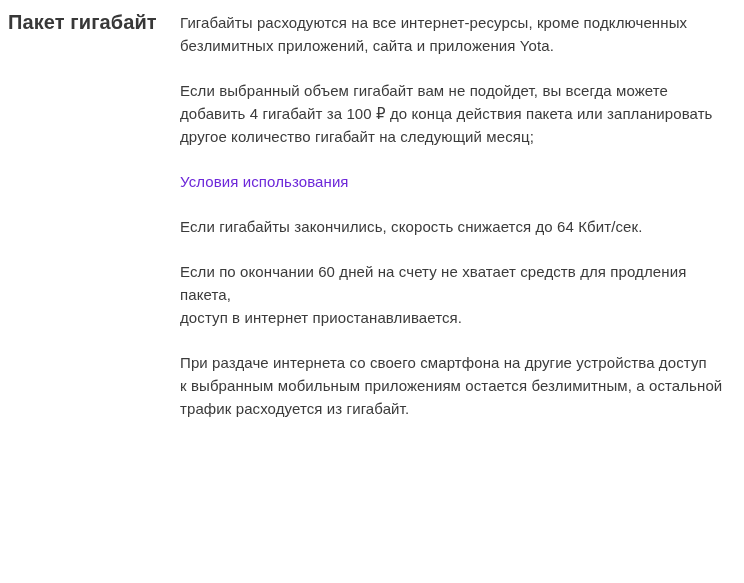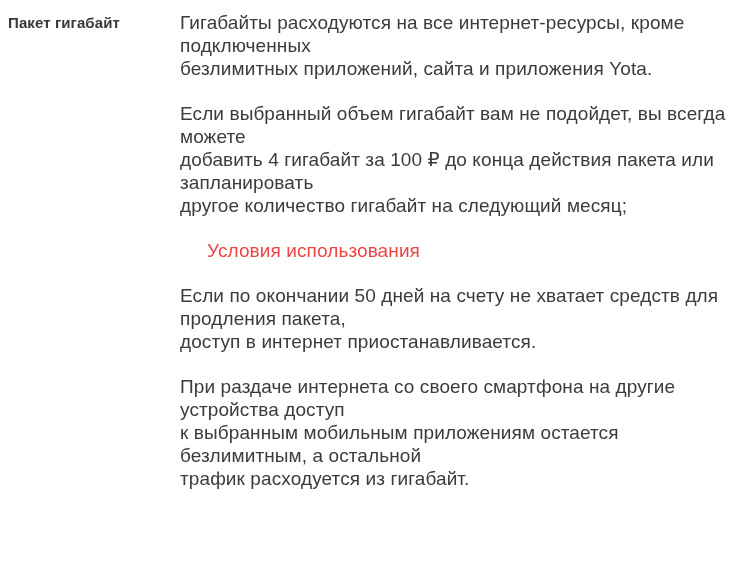--- a/index.html
+++ b/index.html
@@ -19,59 +19,59 @@
       display: flex;
       align-items: flex-start;
       padding: 11px 8px 0 8px;
       width: 744px;
     }
     .left-col {
       width: 172px;
       flex-shrink: 0;
     }
     .term-label {
-      font-size: 15px;
+      font-size: 20px;
       line-height: 23px;
       font-weight: 700;
       color: #383838;
       letter-spacing: 0.1px;
     }
     .right-col {
       width: 560px;
       max-width: 560px;
     }
     .para {
       margin: 0 0 22px 0;
-      font-size: 19px;
+      font-size: 15px;
       line-height: 23px;
       color: #3b3b3b;
       white-space: pre-line;
       letter-spacing: 0.1px;
     }
     .para.subhead {
-      color: #ef4444;
-      margin-left: 27px;
+      color: #6d28d9;
     }
     .para:last-child {
       margin-bottom: 12px;
     }
   </style>
 </head>
 <body>
 
 <div class="layout">
   <div class="left-col">
     <div class="term-label">Пакет гигабайт</div>
   </div>
   <div class="right-col">
     <p class="para">Гигабайты расходуются на все интернет-ресурсы, кроме подключенных
 безлимитных приложений, сайта и приложения Yota.</p>
     <p class="para">Если выбранный объем гигабайт вам не подойдет, вы всегда можете
 добавить 4 гигабайт за 100 ₽ до конца действия пакета или запланировать
 другое количество гигабайт на следующий месяц;</p>
     <p class="para subhead">Условия использования</p>
-    <p class="para">Если по окончании 50 дней на счету не хватает средств для продления пакета,
+    <p class="para">Если гигабайты закончились, скорость снижается до 64 Кбит/сек.</p>
+    <p class="para">Если по окончании 60 дней на счету не хватает средств для продления пакета,
 доступ в интернет приостанавливается.</p>
     <p class="para">При раздаче интернета со своего смартфона на другие устройства доступ
 к выбранным мобильным приложениям остается безлимитным, а остальной
 трафик расходуется из гигабайт.</p>
   </div>
 </div>
 
 </body></html>

